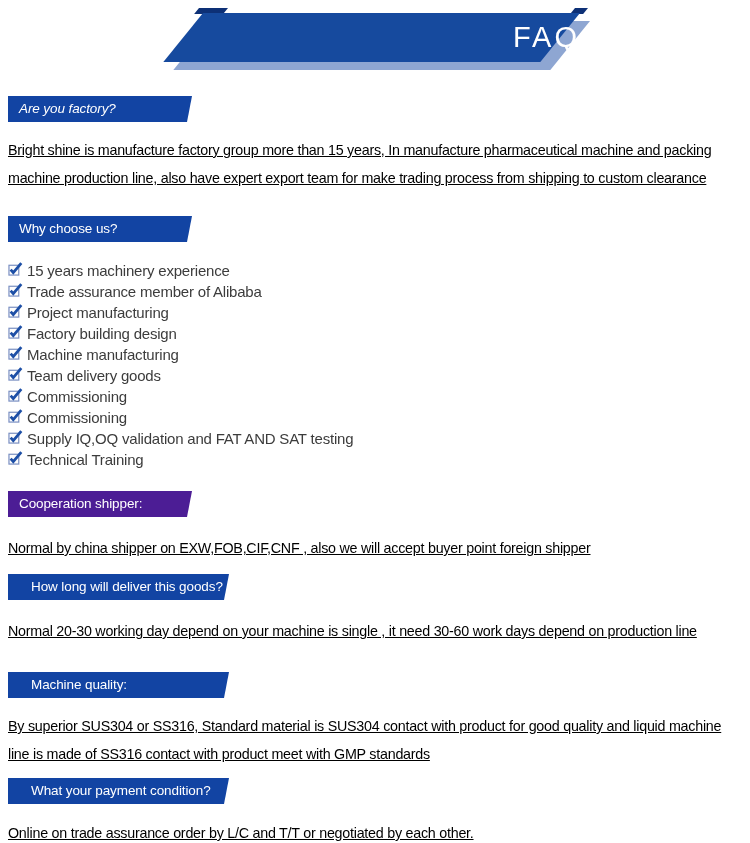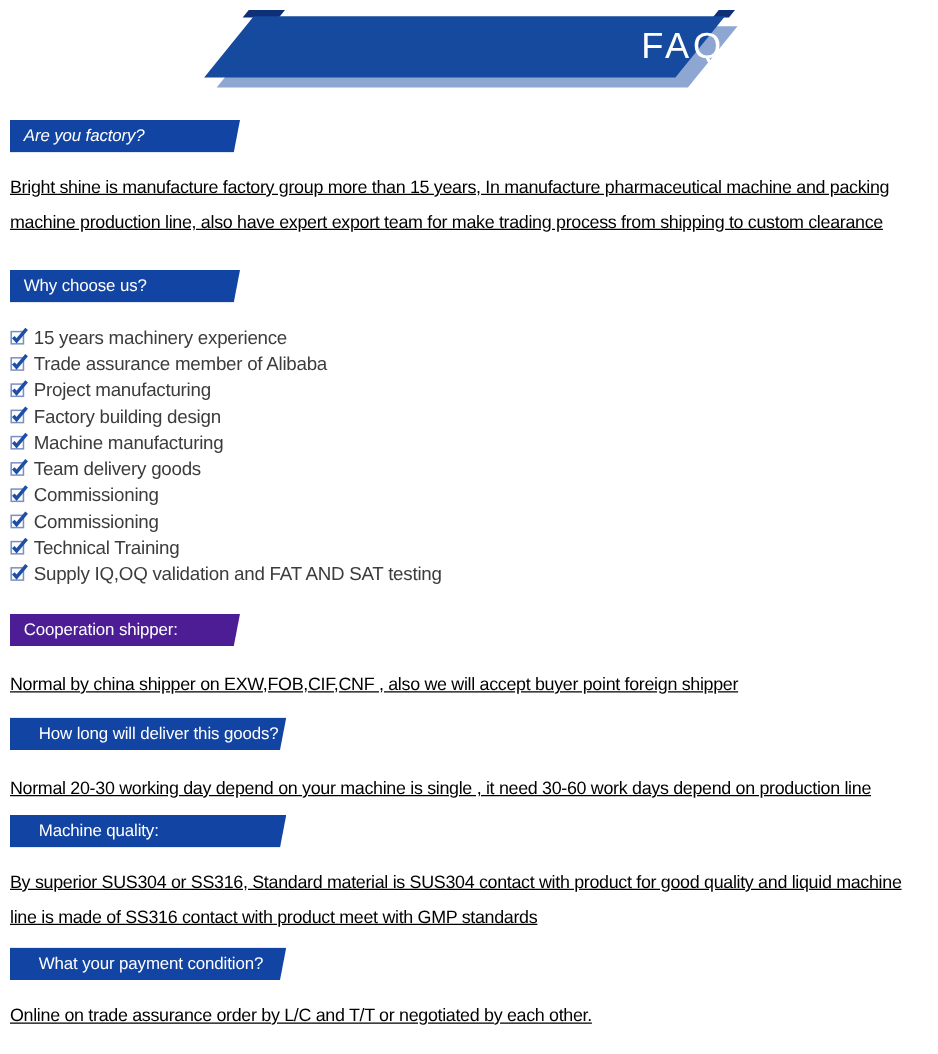--- a/index.html
+++ b/index.html
@@ -17,21 +17,21 @@
     transform:skewX(-39deg);transform-origin:0 0;}
   .banner-label{position:absolute;left:203px;top:13px;width:377px;height:41px;
     line-height:49px;text-align:right;color:#ffffff;font-size:29px;letter-spacing:3px;}
 
   
   .sec-head{color:#ffffff;font-size:13.5px;font-weight:400;height:26px;line-height:26px;
     margin:0 0 0 8px;padding:0 0 0 11px;box-sizing:border-box;letter-spacing:-0.1px;
     clip-path:polygon(0 0,100% 0,calc(100% - 5px) 100%,0 100%);}
   .w-narrow{width:184px;}
   .w-wide{width:221px;padding-left:23px;}
-  .mt-26{margin-top:26px;} .mt-21{margin-top:21px;} .mt-14h{margin-top:8px;}
+  .mt-26{margin-top:26px;} .mt-21{margin-top:21px;} .mt-14h{margin-top:28px;}
   .mt-13{margin-top:13px;} .mt-10{margin-top:10px;} .mt-8{margin-top:24px;}
 
   
   .body-text{margin:14px 8px 0 8px;color:#000000;font-size:14.3px;line-height:28px;
     letter-spacing:-0.25px;text-decoration:underline;}
   .one-line{line-height:26px;}
   .mt-18{margin-top:18px;} .mt-16{margin-top:16px;} .mt-14{margin-top:14px;}
 
   
   .checklist{list-style:none;margin:18px 0 0 8px;padding:0;}
@@ -130,30 +130,30 @@
         </span>
       <span>Commissioning</span>
     </li>
     <li>
       <span class="chk">
           <svg viewBox="0 0 16 15" width="15" height="14">
             <rect x="1" y="3.5" width="10.5" height="10.5" fill="#fdfdfd" stroke="#7b90c2" stroke-width="1.3"></rect>
             <path d="M2.8 8.2 L5.6 11.4 L14.2 1.2" fill="none" stroke="#1d4fa6" stroke-width="3"></path>
           </svg>
         </span>
-      <span>Technical Training</span>
+      <span>Supply IQ,OQ validation and FAT AND SAT testing</span>
     </li>
     <li>
       <span class="chk">
           <svg viewBox="0 0 16 15" width="15" height="14">
             <rect x="1" y="3.5" width="10.5" height="10.5" fill="#fdfdfd" stroke="#7b90c2" stroke-width="1.3"></rect>
             <path d="M2.8 8.2 L5.6 11.4 L14.2 1.2" fill="none" stroke="#1d4fa6" stroke-width="3"></path>
           </svg>
         </span>
-      <span>Supply IQ,OQ validation and FAT AND SAT testing</span>
+      <span>Technical Training</span>
     </li>
   </ul>
 
   <h2 class="sec-head w-narrow mt-21" style="background: #4c1d95;">Cooperation shipper:</h2>
   <p class="body-text one-line mt-18">Normal by china shipper on EXW,FOB,CIF,CNF , also we will accept buyer point foreign shipper</p>
 
   <h2 class="sec-head w-wide mt-13" style="background: rgb(18, 68, 163);">How long will deliver this goods?</h2>
   <p class="body-text one-line mt-18">Normal 20-30 working day depend on your machine is single , it need 30-60 work days depend on production line</p>
 
   <h2 class="sec-head w-wide mt-14h" style="background: rgb(18, 68, 163);">Machine quality:</h2>

